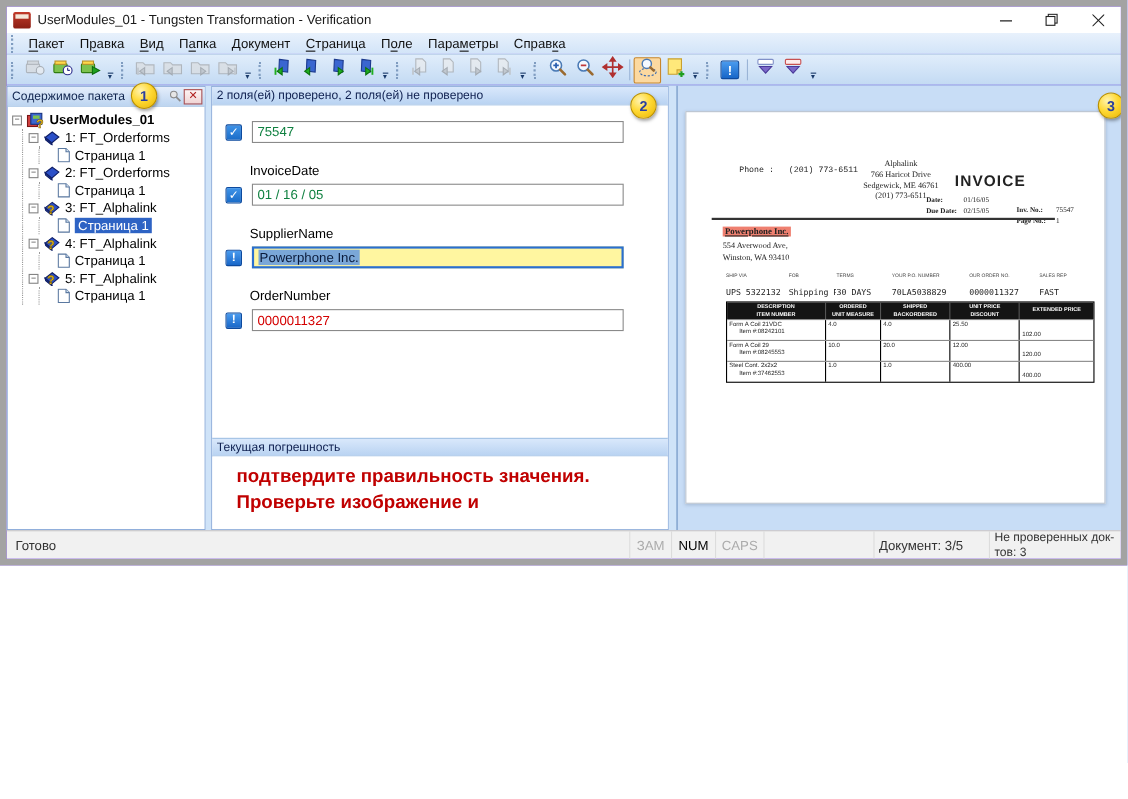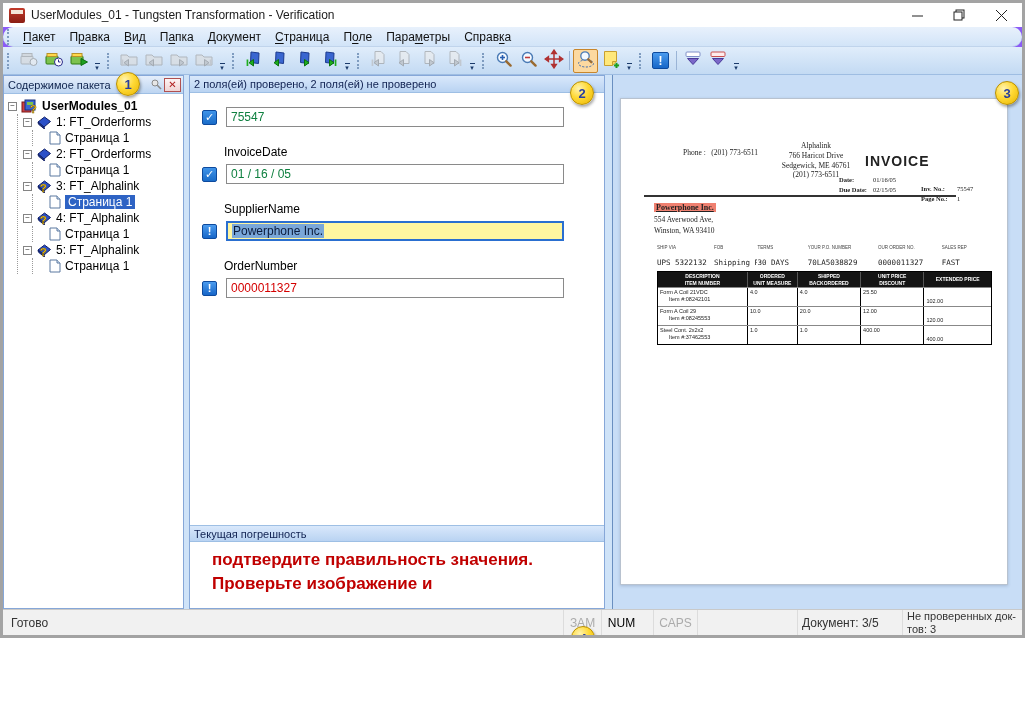--- a/index.html
+++ b/index.html
@@ -1,34 +1,34 @@
 <!DOCTYPE html>
 <html><head>
 <meta charset="utf-8">
 <style>
   * { box-sizing: border-box; margin: 0; padding: 0; }
   html,body { width:1025px; height:726px; overflow:hidden;
     font-family:"Liberation Sans","DejaVu Sans",sans-serif; }
-  .window { position:relative; width:1025px; height:638px; background:#8b5cf6;
-    border:3px solid #a3a3a3; overflow:hidden; }
+  .window { position:relative; width:1025px; height:514px; background:#8b5cf6;
+    border:6px solid #a3a3a3; overflow:hidden; }
 
   
   .titlebar { height:24px; background:#ffffff; display:flex; align-items:center; padding-left:6px; }
   .app-ico { width:16px; height:15px; background:linear-gradient(#c23a2a,#8a1e14); border-radius:2px;
     position:relative; margin-right:6px; flex:0 0 auto; }
   .app-ico::after { content:""; position:absolute; left:2px; top:2px; right:2px; height:4px; background:#f4e6d8; }
   .title-text { font-size:12px; color:#1a1a1a; }
   .win-controls { margin-left:auto; display:flex; height:100%; }
   .win-btn { width:42px; display:flex; align-items:center; justify-content:center;
     font-size:12px; color:#222; }
   .win-btn svg { display:block; }
 
   
   .menubar { height:20px; background:linear-gradient(#e8f1fc,#d2e4f8); display:flex;
-    align-items:center; padding-left:2px; border-bottom:1px solid #c0d4ec;border-radius:10px; }
+    align-items:center; padding-left:2px; border-bottom:1px solid #c0d4ec; }
   .grip { width:5px; height:16px; border-left:2px dotted #7f9cc0; margin:0 4px 0 2px; }
   .menu-item { font-size:12px; color:#111; padding:2px 7px; white-space:nowrap; }
   .menu-item u { text-decoration:underline; text-underline-offset:2px; }
 
   
   .toolbar { height:28px; background:linear-gradient(#e0edfb,#c3daf3); display:flex;
     align-items:center; padding-left:2px; border-bottom:1px solid #9ebde2; }
   .tb-group { display:flex; align-items:center; margin-right:2px; }
   .tb-btn { width:25px; height:24px; display:flex; align-items:center; justify-content:center;
     border:1px solid transparent; border-radius:2px; position:relative; }
@@ -91,21 +91,21 @@
     padding-left:4px; }
   .err-body { height:66px; background:#fff; padding:6px 6px 0 22px; }
   .err-line { font-size:17px; font-weight:bold; color:#c00000; line-height:1.4; }
 
   
   .viewer { flex:1; position:relative; background:#c8ddf6; border-left:1px solid #6a8fc0; }
   .page { position:absolute; left:7px; right:14px; top:23px; bottom:24px; background:#fff;
     border:1px solid #b8c2cf; box-shadow:0 1px 3px rgba(60,80,120,.25);
     font-family:"Liberation Serif","DejaVu Serif",serif; color:#222; }
   .inv { position:absolute; white-space:nowrap; }
-  .inv-phone { left:62px; top:49px; font-size:7.5px; }
+  .inv-phone { left:48px; top:49px; font-size:7.5px;font-family:Liberation Mono, monospace; }
   .inv-company { left:112px; top:42px; width:166px; text-align:center; font-size:7.5px;
     line-height:1.3; white-space:normal; }
   .inv-title { left:244px; top:54px; font-size:14px; font-weight:bold; letter-spacing:1px;
     font-family:"Liberation Sans","DejaVu Sans",sans-serif; }
   .inv-dates { left:218px; top:76px; font-size:6.5px; line-height:1.5; }
   .inv-dates .lbl { display:inline-block; width:34px; font-weight:bold; }
   .inv-refs { left:300px; top:85px; font-size:6.5px; line-height:1.5; }
   .inv-refs .lbl { display:inline-block; width:36px; font-weight:bold; }
   .inv-rule { left:23px; top:96px; width:312px; height:2px; background:#333; }
   .inv-billto { left:33px; top:104px; font-size:8px; }
@@ -132,21 +132,21 @@
   .tot-row { display:flex; justify-content:space-between; }
   .net-label { text-align:left; font-size:10px; font-weight:bold; margin-top:4px; letter-spacing:.5px; }
   .net-value { text-align:center; font-size:9px; font-weight:bold; }
 
   
   .statusbar { position:absolute; left:0; right:0; bottom:0; height:26px; background:#f1f1f1;
     border-top:1px solid #c9c9c9; display:flex; align-items:stretch; font-size:12px; color:#333; }
   .sb-cell { display:flex; align-items:center; justify-content:center; border-left:1px solid #dcdcdc;
     padding:0 4px; white-space:nowrap; }
   .sb-ready { flex:1; justify-content:flex-start; border-left:none; padding-left:8px; }
-  .sb-muted { color:#ababab;margin-left:12px; }
+  .sb-muted { color:#ababab; }
   .sb-small { font-size:11px; line-height:1.1; white-space:normal; width:120px;
     justify-content:flex-start; text-align:left; }
 
   
   .ann { position:absolute; width:24px; height:24px; border-radius:50%;
     background:radial-gradient(circle at 35% 30%, #fff3b0, #ffd935 45%, #e8b400);
     border:1px solid #b98f00; box-shadow:1px 2px 3px rgba(0,0,0,.35);
     display:flex; align-items:center; justify-content:center;
     color:#2a3f9e; font-weight:bold; font-size:13px; z-index:50; }
 </style>

